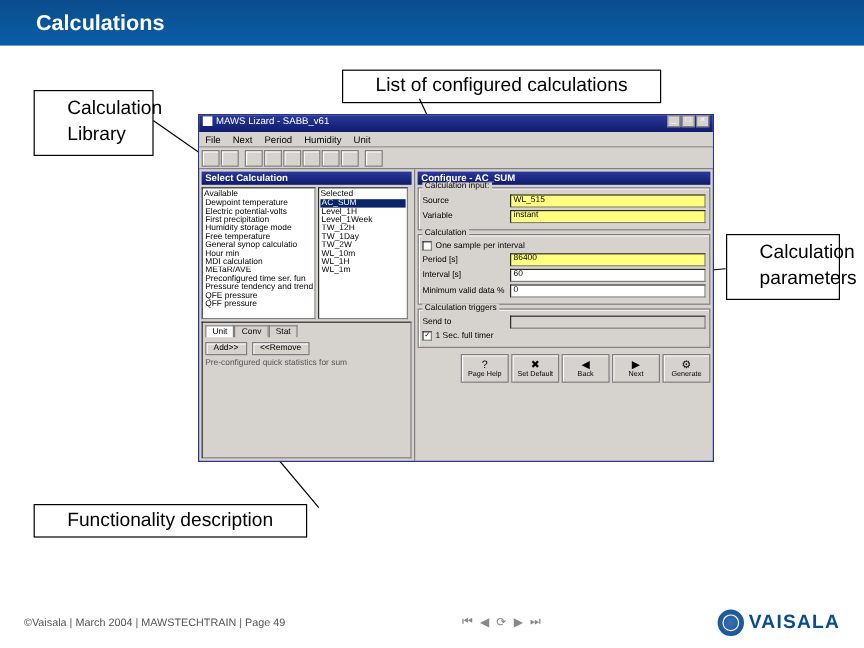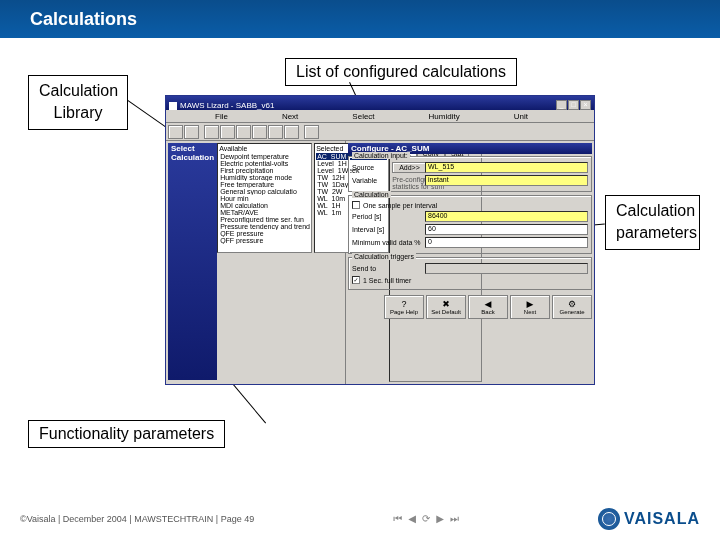--- a/index.html
+++ b/index.html
@@ -1,33 +1,33 @@
 <!DOCTYPE html>
 <html><head>
 <meta charset="utf-8">
 <style>
   * { box-sizing: border-box; margin: 0; padding: 0; }
   body { width: 720px; height: 540px; font-family: Arial, sans-serif; background: #fff; position: relative; overflow: hidden; }
   .title-bar { background: linear-gradient(#0a4d8c, #0a5da8); height: 38px; display: flex; align-items: center; padding-left: 30px; }
   .title-bar h1 { color: #fff; font-size: 18px; font-weight: bold; }
-  .annot { position: absolute; background: #fff; border: 1px solid #000; padding: 4px 10px; font-size: 16px; }
+  .annot { position: absolute; background: #fff; border: 1px solid #000; padding: 4px 27px; font-size: 16px; }
   .annot-line { position: absolute; background: #000; height: 1px; transform-origin: 0 0; }
   .app-window { position: absolute; left: 165px; top: 95px; width: 430px; height: 290px; border: 1px solid #26348b; background: #d6d3ce; font-size: 8px; }
-  .app-titlebar { background: linear-gradient(#2a3a9c, #0f1a6b); color: #fff; height: 14px; display: flex; align-items: flex-end; padding: 0 3px; justify-content: space-between; }
+  .app-titlebar { background: linear-gradient(#2a3a9c, #0f1a6b); color: #fff; height: 14px; display: flex; align-items: flex-start; padding: 0 3px; justify-content: space-between; }
   .app-titlebar-left { display:flex; align-items:center; gap:3px;}
   .win-icon { width: 8px; height: 8px; background: #fff; display:inline-block;}
   .win-btns { display: flex; gap: 1px; }
   .win-btn { width: 11px; height: 10px; background: #d6d3ce; border: 1px solid #808080; font-size: 7px; line-height: 7px; text-align: center; }
   .menubar { background: #d6d3ce; height: 13px; display: flex; gap: 10px; padding: 0 5px; border-bottom: 1px solid #808080; align-items:center;}
-  .menubar span { font-size: 8px; margin-left: 44px; }
+  .menubar span { font-size: 8px; }
   .toolbar { background: #d6d3ce; height: 18px; display: flex; gap: 1px; padding: 2px; border-bottom: 1px solid #808080; }
   .tool-btn { width: 15px; height: 14px; background: #d6d3ce; border: 1px solid #808080; box-shadow: inset 1px 1px 0 #fff; }
   .tool-sep { width: 3px; }
   .workarea { display: flex; height: calc(100% - 45px); }
-  .left-pane { width: 180px; border-right: 1px solid #808080; padding: 2px; display:flex; }
+  .left-pane { width: 180px; border-right: 1px solid #808080; padding: 2px; display:flex; flex-direction:column;}
   .right-pane { flex: 1; padding: 2px; display:flex; flex-direction:column;}
   .pane-title { background: linear-gradient(#2a3a9c, #0f1a6b); color: #fff; font-weight: bold; padding: 1px 3px; font-size: 8px; margin-bottom: 2px;}
   .two-col { display: flex; gap: 2px; flex:0 0 auto;}
   .listbox { background: #fff; border: 1px inset #808080; font-size: 7px; padding: 1px; overflow: hidden;}
   .listbox .hdr { font-weight: normal; font-size: 7px; padding-bottom:1px;}
   .listbox .item { padding: 0 1px; white-space: nowrap; overflow:hidden;}
   .listbox .sel { background: #0a246a; color: #fff; }
   .description-area { background:#d6d3ce; border:1px inset #808080; margin-top:2px; flex:1; padding:2px;}
   .tabs { display:flex; gap:0; font-size:7px;}
   .tab { border:1px solid #808080; border-bottom:none; padding:1px 5px; background:#d6d3ce;}
@@ -63,21 +63,21 @@
 
 <div class="annot" style="left:28px; top:75px; width:100px; text-align:center; line-height:1.4;">
   <div style="white-space:pre-line;">Calculation
 Library</div>
 </div>
 <div class="annot" style="left:285px; top:58px;">List of configured calculations</div>
 <div class="annot" style="left:605px; top:195px; width:95px; text-align:center; line-height:1.4;">
   <div style="white-space:pre-line;">Calculation
 parameters</div>
 </div>
-<div class="annot" style="left:28px; top:420px;">Functionality parameters</div>
+<div class="annot" style="left:28px; top:420px;">Functionality description</div>
 
 <div class="annot-line" style="left:128px; top:100px; width:55px; transform:rotate(35deg);"></div>
 <div class="annot-line" style="left:350px; top:82px; width:60px; transform:rotate(65deg);"></div>
 <div class="annot-line" style="left:530px; top:230px; width:75px; transform:rotate(-5deg);"></div>
 <div class="annot-line" style="left:205px; top:350px; width:95px; transform:rotate(50deg);"></div>
 
 <div class="app-window">
   <div class="app-titlebar">
     <div class="app-titlebar-left">
       <span class="win-icon"></span>
@@ -85,21 +85,21 @@
     </div>
     <div class="win-btns">
       <div class="win-btn">_</div>
       <div class="win-btn">□</div>
       <div class="win-btn">×</div>
     </div>
   </div>
   <div class="menubar">
     <span>File</span>
     <span>Next</span>
-    <span>Select</span>
+    <span>Period</span>
     <span>Humidity</span>
     <span>Unit</span>
   </div>
   <div class="toolbar">
     <div class="tool-btn"></div>
     <div class="tool-btn"></div>
     <div class="tool-sep"></div>
     <div class="tool-btn"></div>
     <div class="tool-btn"></div>
     <div class="tool-btn"></div>
@@ -220,21 +220,21 @@
         <div class="nav-btn">
             <span class="ico">⚙</span>
             <span>Generate</span>
           </div>
       </div>
     </div>
   </div>
 </div>
 
 <div class="footer">
-  <div class="footer-left">©Vaisala | December 2004 | MAWSTECHTRAIN | Page 49</div>
+  <div class="footer-left">©Vaisala | March 2004 | MAWSTECHTRAIN | Page 49</div>
   <div class="footer-center">
     <span>⏮</span>
     <span>◀</span>
     <span>⟳</span>
     <span>▶</span>
     <span>⏭</span>
   </div>
   <div class="logo">
     <div class="logo-circle"></div>
     <div class="logo-text">VAISALA</div>

